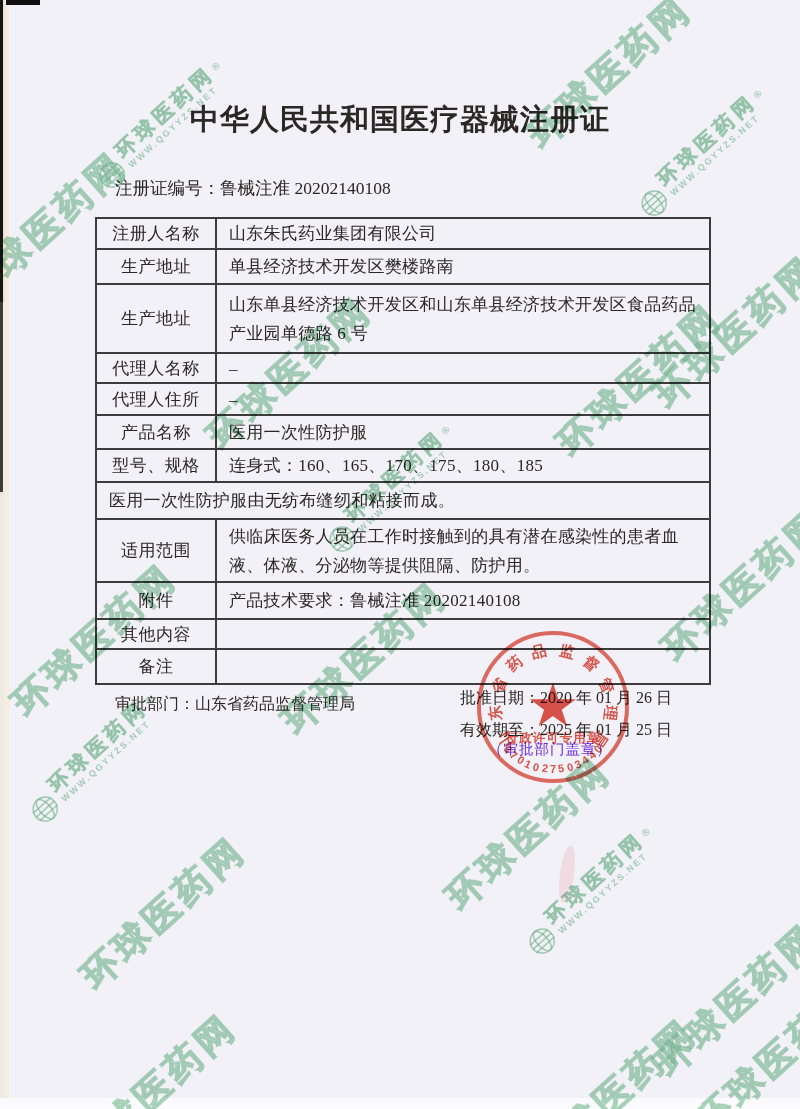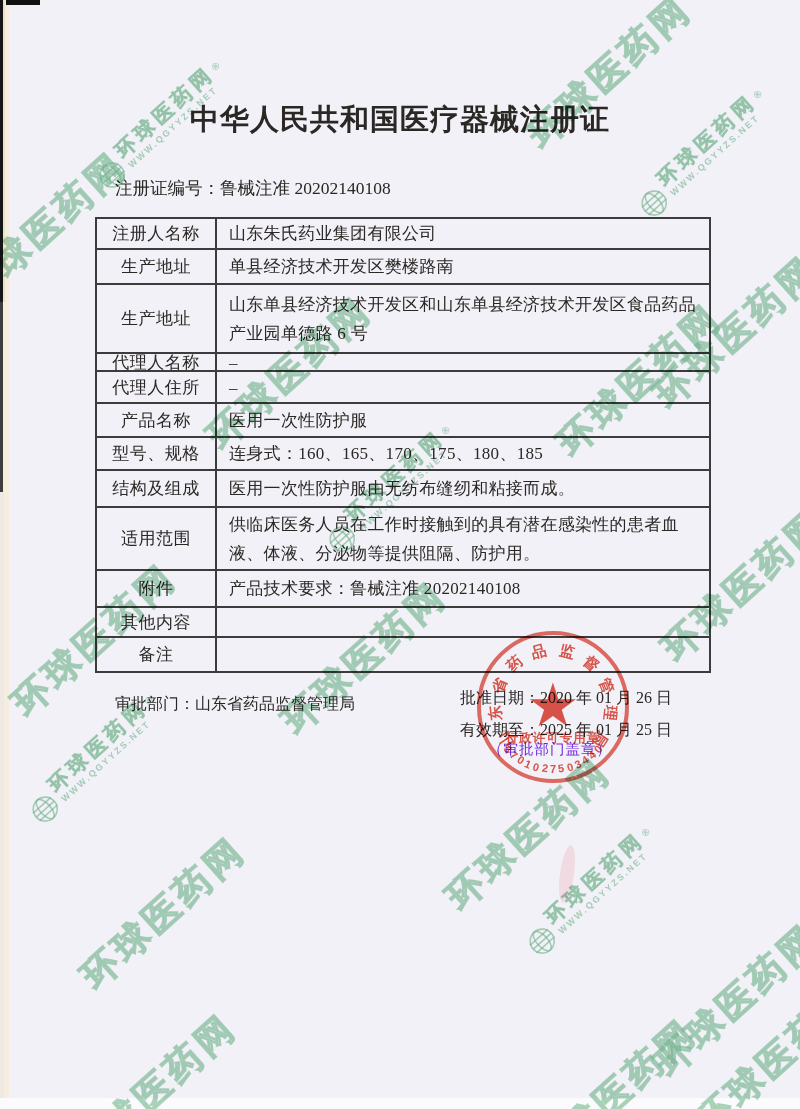--- a/index.html
+++ b/index.html
@@ -126,38 +126,37 @@
         <div class="tv">山东朱氏药业集团有限公司</div>
       </div>
       <div class="trow" style="height:35px">
         <div class="tl">生产地址</div>
         <div class="tv">单县经济技术开发区樊楼路南</div>
       </div>
       <div class="trow" style="height:69px">
         <div class="tl">生产地址</div>
         <div class="tv">山东单县经济技术开发区和山东单县经济技术开发区食品药品产业园单德路 6 号</div>
       </div>
-      <div class="trow" style="height:18px">
+      <div class="trow" style="height:30px">
         <div class="tl">代理人名称</div>
         <div class="tv">–</div>
       </div>
       <div class="trow" style="height:32px">
         <div class="tl">代理人住所</div>
         <div class="tv">–</div>
       </div>
       <div class="trow" style="height:34px">
         <div class="tl">产品名称</div>
         <div class="tv">医用一次性防护服</div>
       </div>
       <div class="trow" style="height:33px">
         <div class="tl">型号、规格</div>
         <div class="tv">连身式：160、165、170、175、180、185</div>
       </div>
       <div class="trow" style="height:37px">
-        <div class="tl">结构及组成</div>
         <div class="tv">医用一次性防护服由无纺布缝纫和粘接而成。</div>
       </div>
       <div class="trow" style="height:63px">
         <div class="tl">适用范围</div>
         <div class="tv">供临床医务人员在工作时接触到的具有潜在感染性的患者血液、体液、分泌物等提供阻隔、防护用。</div>
       </div>
       <div class="trow" style="height:37px">
         <div class="tl">附件</div>
         <div class="tv">产品技术要求：鲁械注准 20202140108</div>
       </div>

